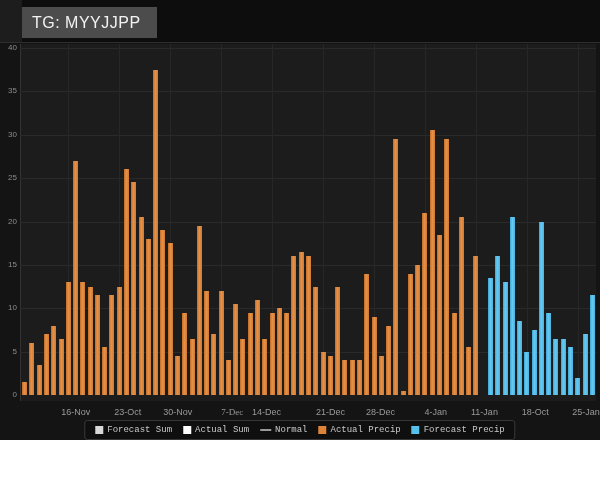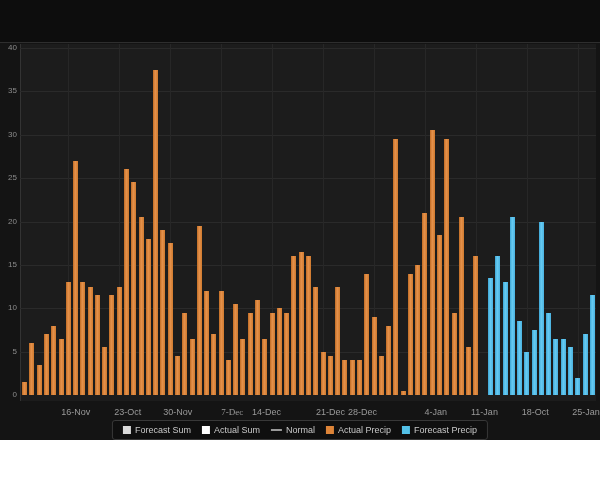--- a/index.html
+++ b/index.html
@@ -35,30 +35,34 @@
   }
   .bar{position:absolute;width:5px;}
   .bar.actual{background:linear-gradient(90deg,#c06c24,#e6924c 45%,#cf7a2e);}
   .bar.forecast{background:linear-gradient(90deg,#3da5d4,#67cbf2 45%,#4ab2e0);}
   .legend{
     position:absolute;left:50%;transform:translateX(-50%);top:377px;
     display:flex;align-items:center;gap:11px;
     background:#0f0f0f;border:1px solid #383838;border-radius:3px;
     padding:4px 10px;white-space:nowrap;
   }
-  .legend-item{display:flex;align-items:center;gap:4px;font-size:9px;color:#c9c9c9;cursor:pointer;}
+  .legend-item{display:flex;align-items:center;gap:4px;font-size:9px;color:#c9c9c9;cursor:pointer;font-family:Liberation Mono, monospace;}
   .sw-square{width:8px;height:8px;display:inline-block;}
   .sw-line{width:11px;height:2px;display:inline-block;}
   .bottom-strip{position:absolute;left:0;top:440px;width:600px;height:40px;background:#ffffff;}
 </style>
 </head>
 <body>
 
 <div class="stage">
 
+  <div class="top-strip">
+    <div class="top-left-block"></div>
+    <div class="title-chip">TG: MYYJJPP</div>
+  </div>
 
   <div class="panel">
     <div class="plot"></div>
     <div id="grid-layer">
         <div class="hgrid" style="top: 308.625px;"></div>
         <div class="hgrid" style="top: 265.25px;"></div>
         <div class="hgrid" style="top: 221.875px;"></div>
         <div class="hgrid" style="top: 178.5px;"></div>
         <div class="hgrid" style="top: 135.125px;"></div>
         <div class="hgrid" style="top: 91.75px;"></div>
@@ -167,21 +171,21 @@
         <div class="bar forecast" style="left: 582.582px; top: 291.275px; height: 60.725px;"></div>
         <div class="bar forecast" style="left: 589.861px; top: 252.238px; height: 99.7625px;"></div>
       </div>
     <div id="x-axis">
         <div class="xlab" style="left: 46.3101px;">16-Nov</div>
         <div class="xlab" style="left: 97.2595px;">23-Oct</div>
         <div class="xlab" style="left: 148.209px;">30-Nov</div>
         <div class="xlab" style="left: 199.158px; font-family: Liberation Serif, serif;">7-Dec</div>
         <div class="xlab" style="left: 237px;">14-Dec</div>
         <div class="xlab" style="left: 301.057px;">21-Dec</div>
-        <div class="xlab" style="left: 333px;">28-Dec</div>
+        <div class="xlab" style="left: 351px;">28-Dec</div>
         <div class="xlab" style="left: 402.956px;">4-Jan</div>
         <div class="xlab" style="left: 453.905px;">11-Jan</div>
         <div class="xlab" style="left: 504.854px;">18-Oct</div>
         <div class="xlab" style="left: 555.804px;">25-Jan</div>
       </div>
     <div class="legend" id="legend">
         <div class="legend-item">
           <span class="sw-square" style="background: rgb(217, 217, 217);"></span>
           <span>Forecast Sum</span>
         </div>

